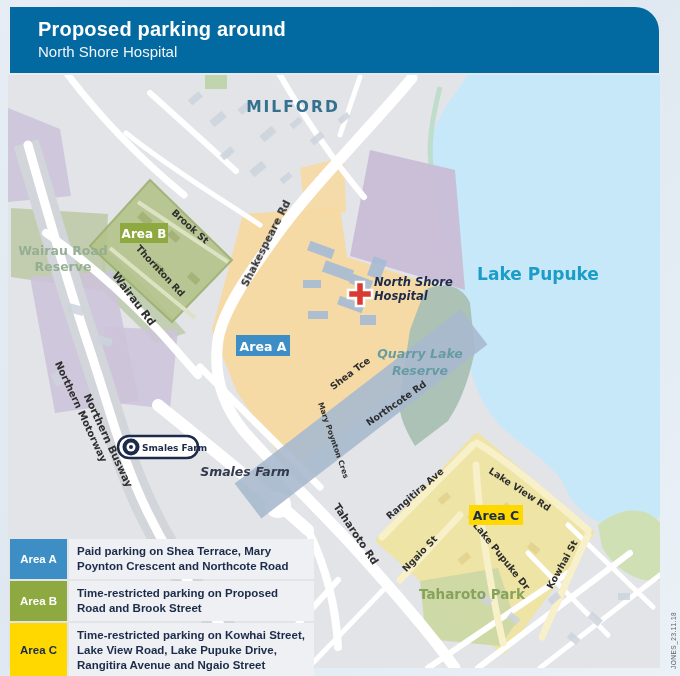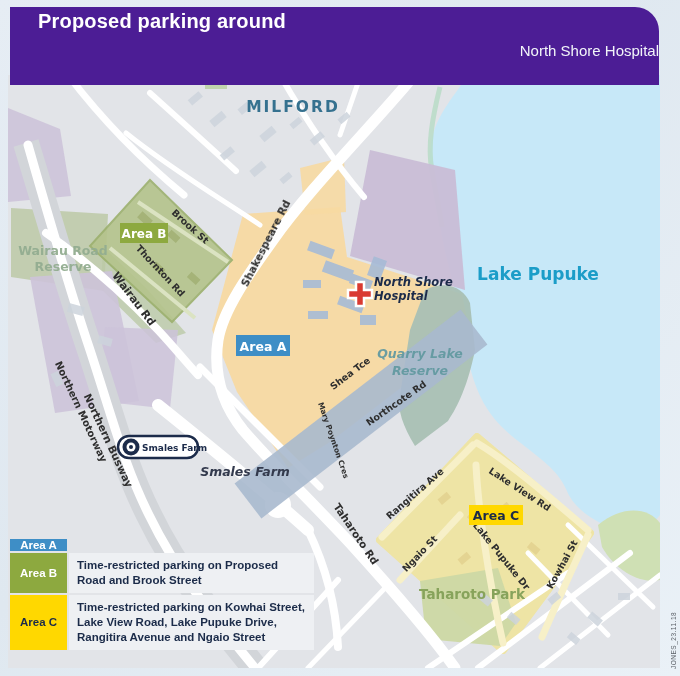--- a/index.html
+++ b/index.html
@@ -2,26 +2,26 @@
 <html><head>
 <meta charset="utf-8">
 <style>
   html,body{margin:0;padding:0;}
   body{
     width:680px;height:676px;position:relative;overflow:hidden;
     background:linear-gradient(135deg,#e6edf4 0%,#dfe8f0 45%,#eaf1f7 100%);
     font-family:"Liberation Sans", sans-serif;
   }
   .header{
-    position:absolute;left:10px;top:7px;width:649px;height:78px;
-    background:#4c1d95;border-radius:0 24px 0 0;
-    color:#ffffff;box-sizing:border-box;padding:3px 0 0 28px;
+    position:absolute;left:10px;top:7px;width:649px;height:66px;
+    background:#0369a1;border-radius:0 24px 0 0;
+    color:#ffffff;box-sizing:border-box;padding:11px 0 0 28px;
   }
   .header .title{font-size:20px;font-weight:bold;letter-spacing:.2px;line-height:1.15;}
-  .header .subtitle{font-size:15px;font-weight:normal;margin-top:9px;color:#f2f5f9;text-align:right;}
+  .header .subtitle{font-size:15px;font-weight:normal;margin-top:2px;color:#f2f5f9;}
   .map-svg{position:absolute;left:8px;top:75px;width:652px;height:593px;display:block;}
   .legend{
     position:absolute;left:10px;top:539px;width:304px;
     display:flex;flex-direction:column;gap:2px;font-size:11.5px;
   }
   .legend-row{display:flex;gap:2px;}
   .legend-badge{
     width:57px;min-width:57px;display:flex;align-items:center;justify-content:center;
     font-weight:bold;font-size:11.5px;color:#ffffff;
   }
@@ -227,20 +227,21 @@
 </svg>
 
 <div class="header">
   <div class="title">Proposed parking around</div>
   <div class="subtitle">North Shore Hospital</div>
 </div>
 
 <div class="legend">
   <div class="legend-row row-a">
     <div class="legend-badge badge-a">Area A</div>
+    <div class="legend-desc">Paid parking on Shea Terrace, Mary Poynton Crescent and Northcote Road</div>
   </div>
   <div class="legend-row row-b">
     <div class="legend-badge badge-b">Area B</div>
     <div class="legend-desc">Time-restricted parking on Proposed Road and Brook Street</div>
   </div>
   <div class="legend-row row-c">
     <div class="legend-badge badge-c">Area C</div>
     <div class="legend-desc">Time-restricted parking on Kowhai Street, Lake View Road, Lake Pupuke Drive, Rangitira Avenue and Ngaio Street</div>
   </div>
 </div>

